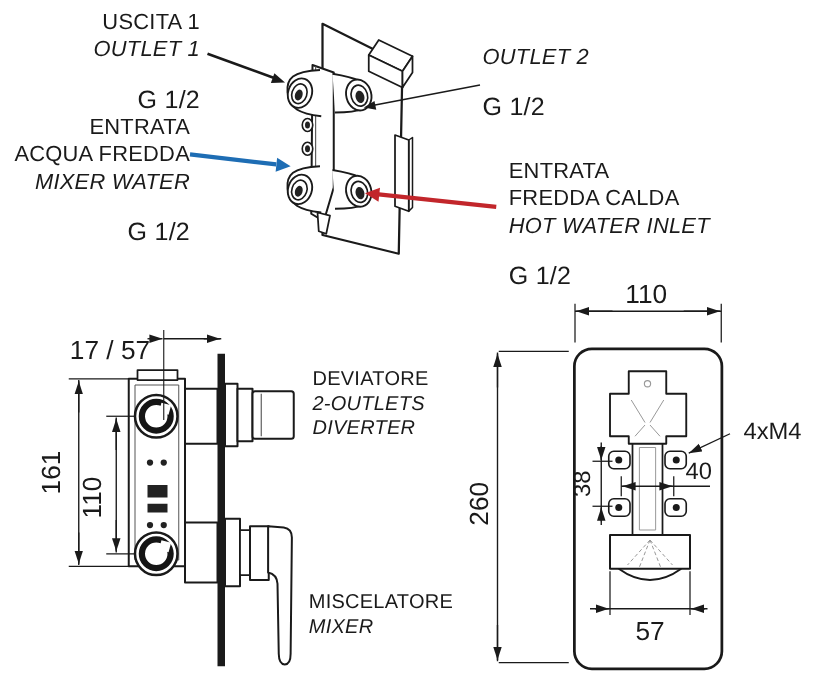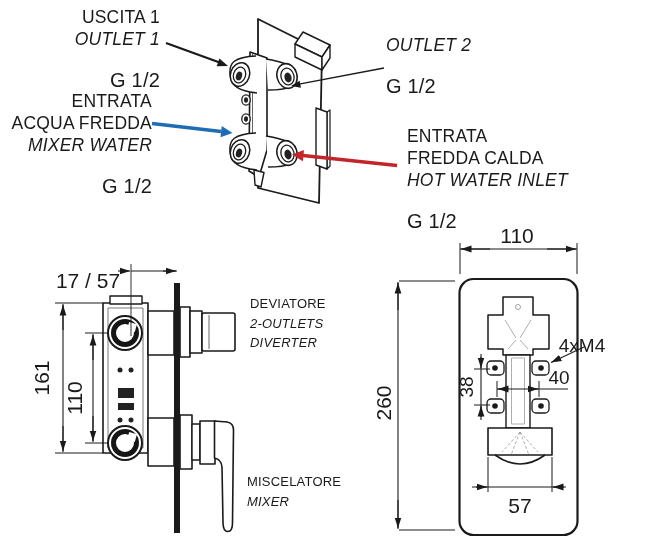--- a/index.html
+++ b/index.html
@@ -5,21 +5,21 @@
   html,body{margin:0;padding:0;background:#fff;}
   .canvas{
     position:relative;width:660px;height:545px;background:#ffffff;overflow:hidden;
     font-family:"Liberation Sans","DejaVu Sans",sans-serif;color:#1a1a1a;
   }
   .canvas svg{position:absolute;left:0;top:0;}
   .lbl{position:absolute;font-size:17.5px;line-height:22px;letter-spacing:.2px;white-space:nowrap;}
   .ra{text-align:right;}
   .it{font-style:italic;}
   .thread{font-size:20px;line-height:25px;margin-top:18px;}
-  .lbl-sm{position:absolute;font-size:13px;line-height:19.7px;letter-spacing:.2px;white-space:nowrap;}
+  .lbl-sm{position:absolute;font-size:16px;line-height:19.7px;letter-spacing:.2px;white-space:nowrap;}
   .dim{position:absolute;font-size:21px;white-space:nowrap;transform:translate(-50%,-50%);}
   .dim-s{font-size:19px;}
   .rot{transform:translate(-50%,-50%) rotate(-90deg);}
 </style>
 </head>
 <body>
 
 <div class="canvas">
 
   <svg width="660" height="545" viewBox="0 0 660 545">
@@ -237,16 +237,16 @@
   </div>
 
   <div class="dim" style="left:88px;top:258px;margin-top:23px;">17 / 57</div>
   <div class="dim rot" style="left:42px;top:378px;">161</div>
   <div class="dim rot" style="left:75px;top:398px;">110</div>
 
   <div class="dim" style="left:517px;top:236px;">110</div>
   <div class="dim rot" style="left:384px;top:403px;">260</div>
   <div class="dim dim-s rot" style="left:467px;top:387px;">38</div>
   <div class="dim dim-s" style="left:559px;top:378px;">40</div>
-  <div class="dim dim-s" style="left:582px;top:346px;text-align:center;">4xM4</div>
+  <div class="dim dim-s" style="left:618px;top:346px;text-align:center;">4xM4</div>
   <div class="dim" style="left:520px;top:506px;">57</div>
 
 </div>
 
 </body></html>

